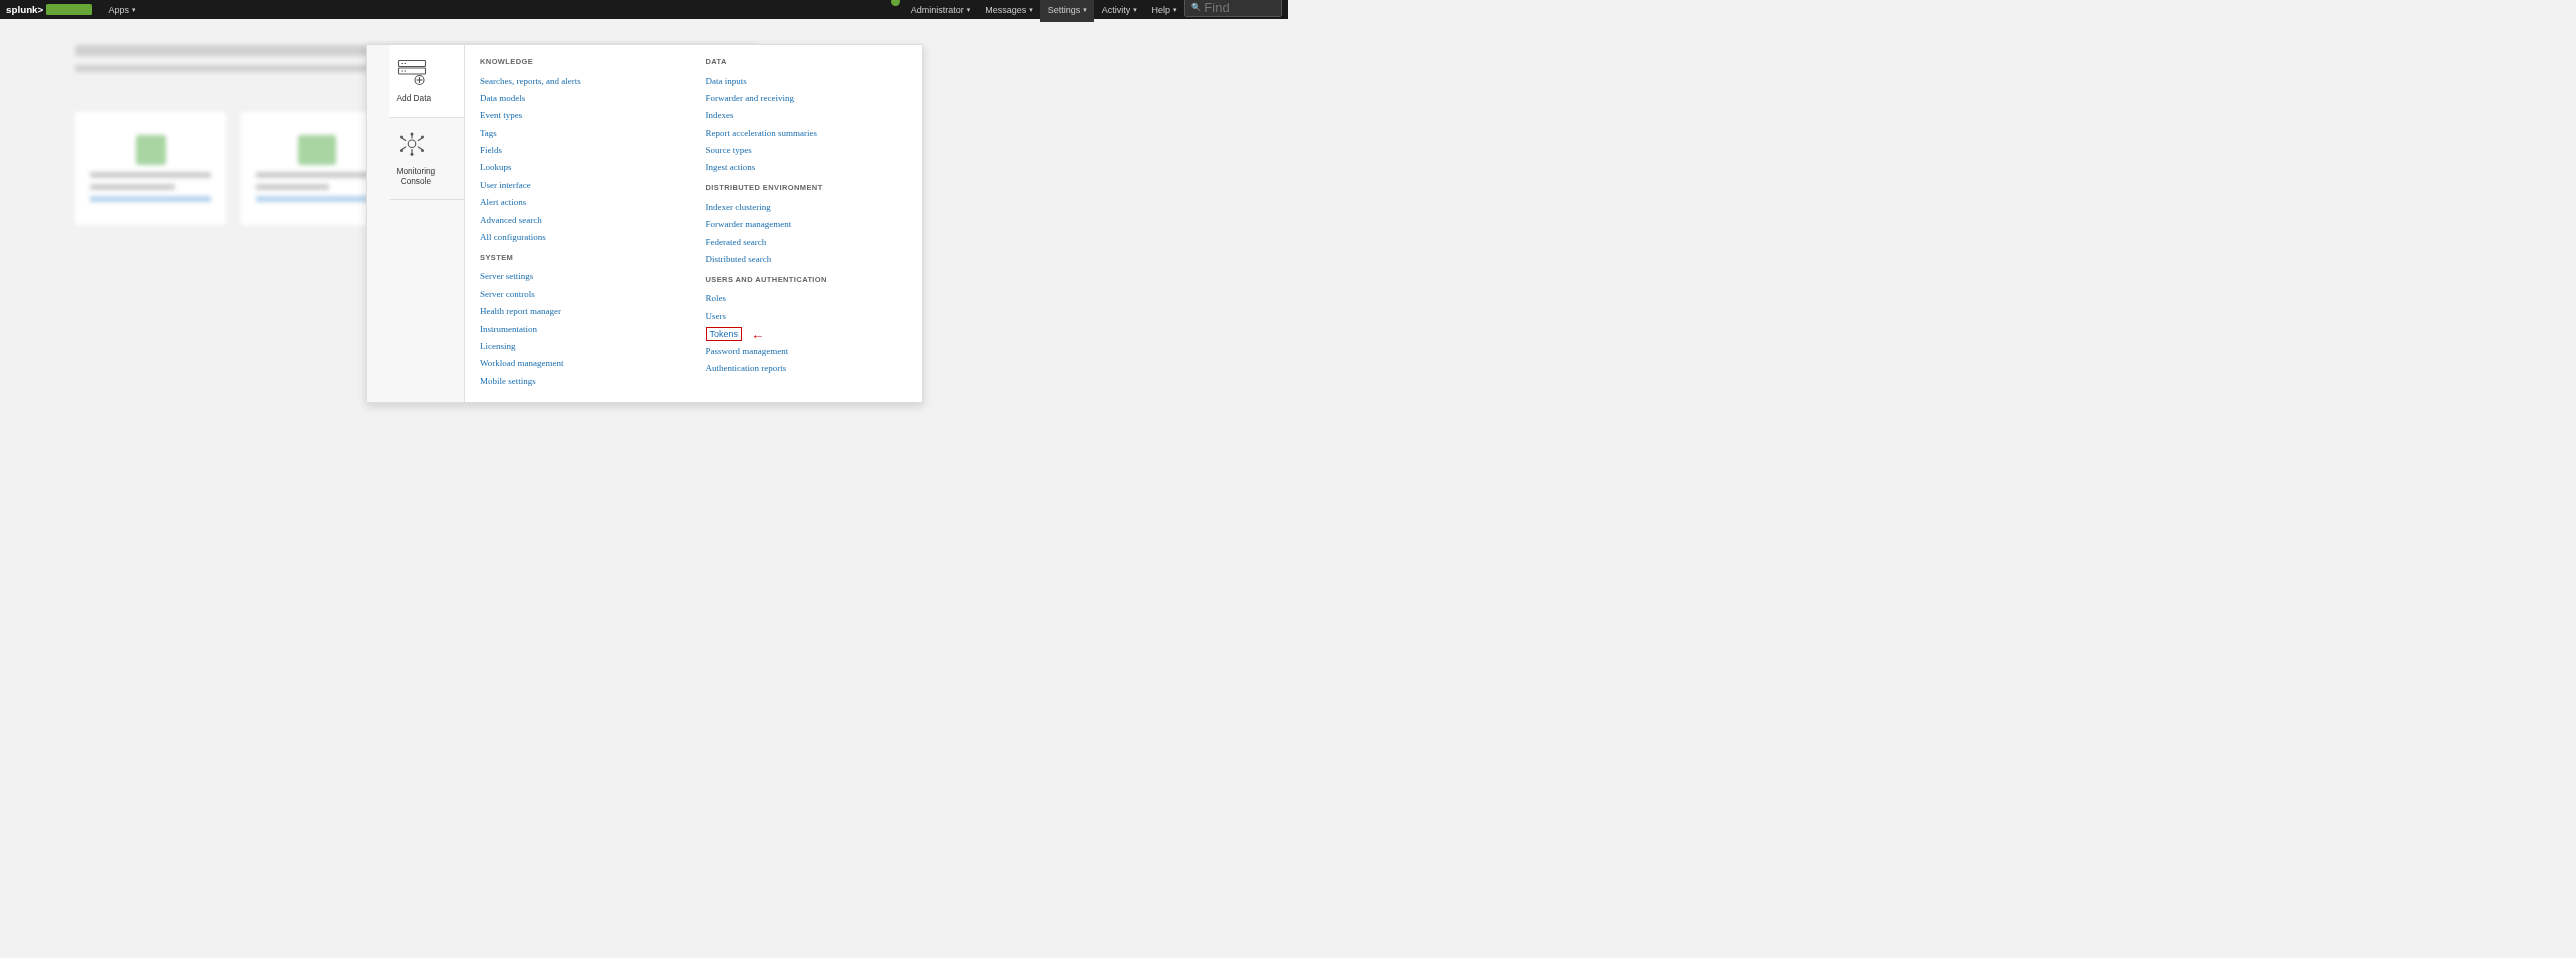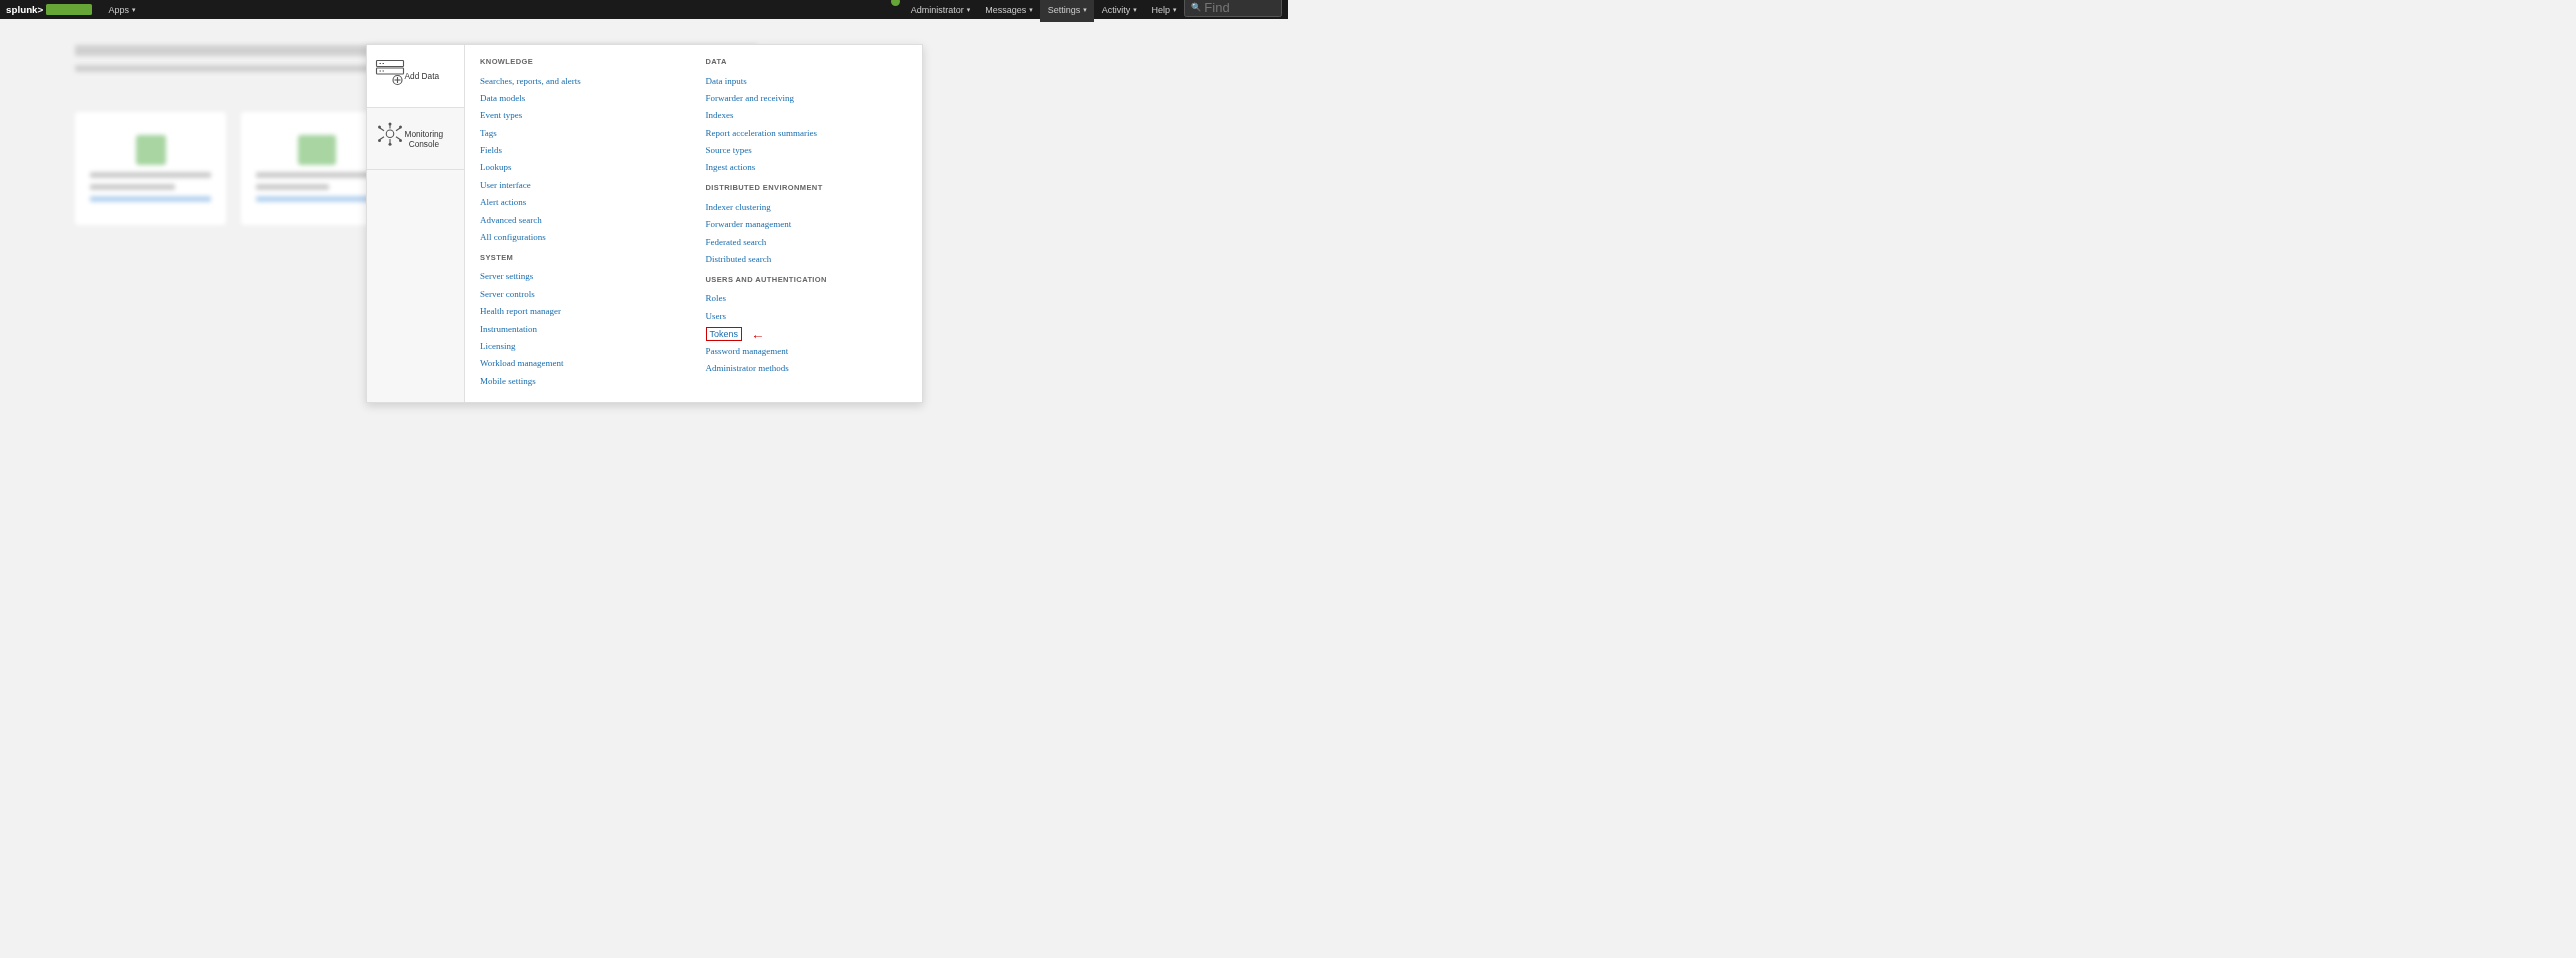--- a/index.html
+++ b/index.html
@@ -125,24 +125,26 @@
 
     
     .dropdown-left {
       background: #f7f7f7;
       border-right: 0.8px solid #e0e0e0;
       width: 98px;
       padding: 0;
     }
     .dropdown-icon-item {
       display: flex;
-      align-items: center;
+      flex-direction: column;
+      align-items: flex-start;
       padding: 13.6px 7.5px;
       cursor: pointer;
       border-bottom: 0.8px solid #e0e0e0;
+      margin-left: 22px;
     }
     .dropdown-icon-item.active { background: #fff; border-right: none; }
     .icon-svg {
       margin-bottom: 4.5px;
     }
     .icon-label {
       font-size: 8.3px;
       color: #333;
       text-align: center;
     }
@@ -356,20 +358,20 @@
 
         <div class="menu-section-title">USERS AND AUTHENTICATION</div>
         <a class="menu-link">Roles</a>
         <a class="menu-link">Users</a>
         <div style="position:relative; display:inline-block; margin: 1.5px 0; text-align: right;">
           <span class="tokens-item">Tokens</span>
           <span class="arrow-indicator">←</span>
         </div>
         <br>
         <a class="menu-link">Password management</a>
-        <a class="menu-link">Administrator methods</a>
+        <a class="menu-link">Authentication reports</a>
       </div>
 
     </div>
   </div>
 
 </div>
 
 
 </body></html>

